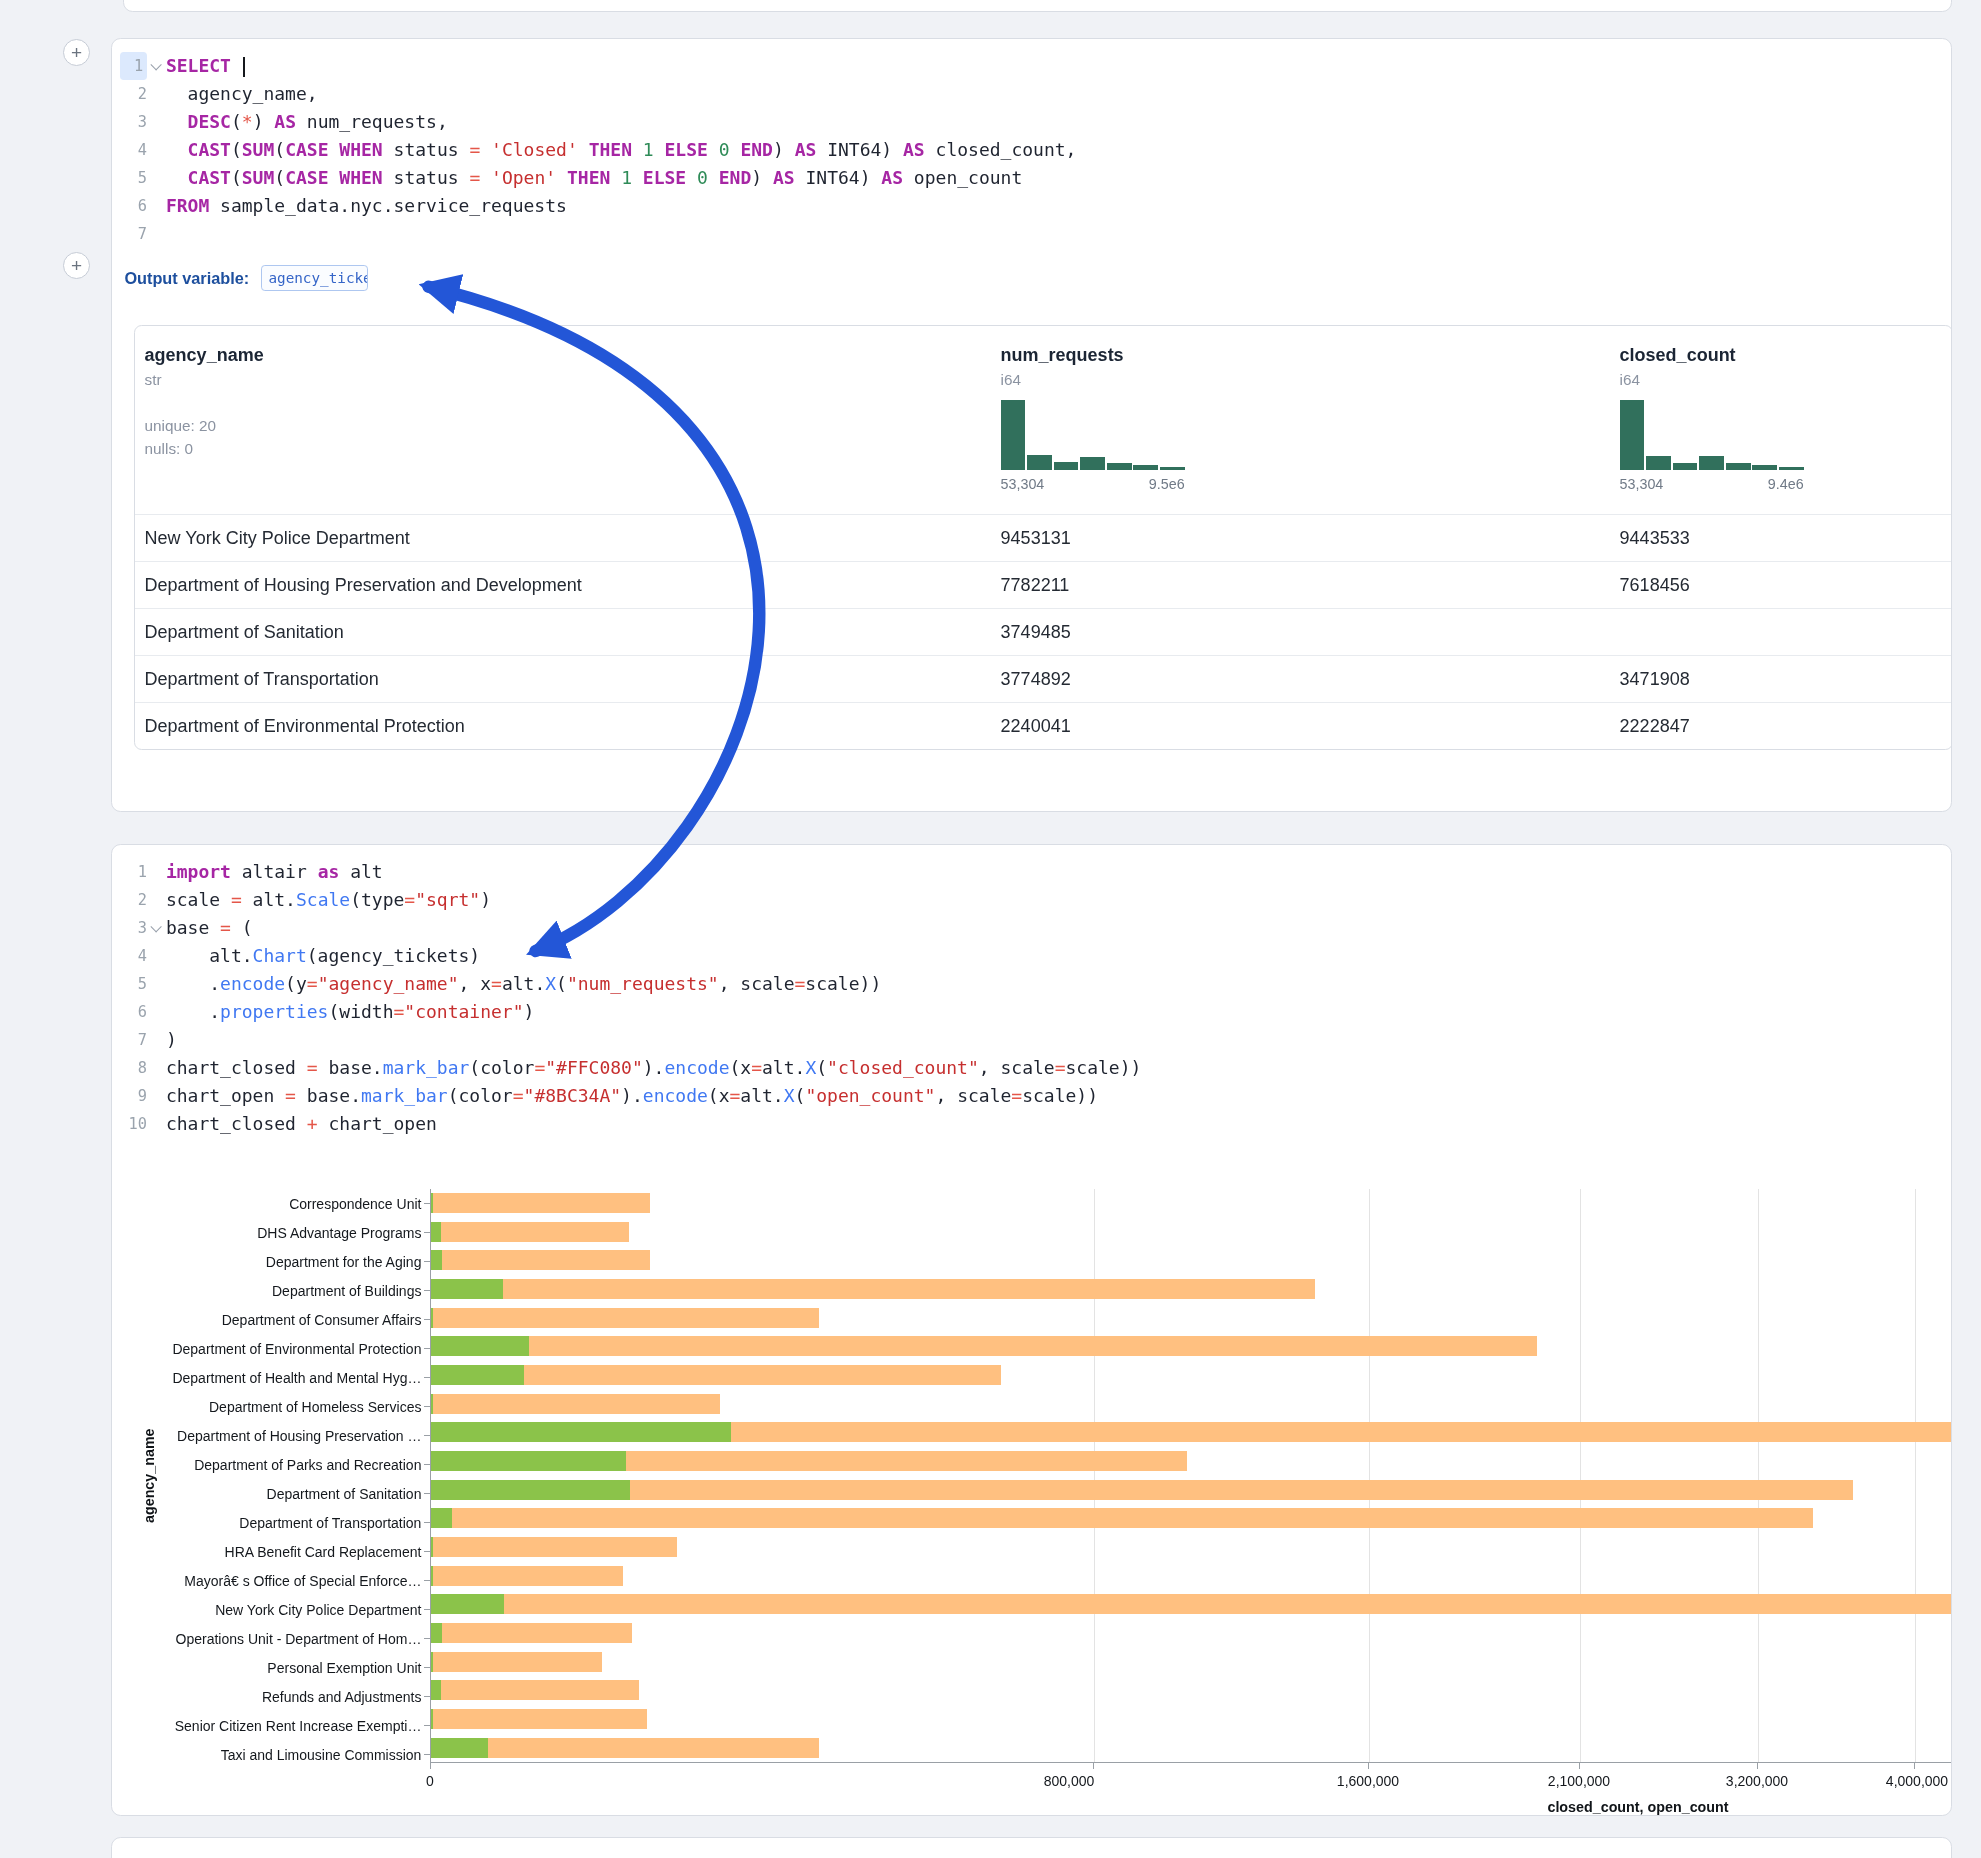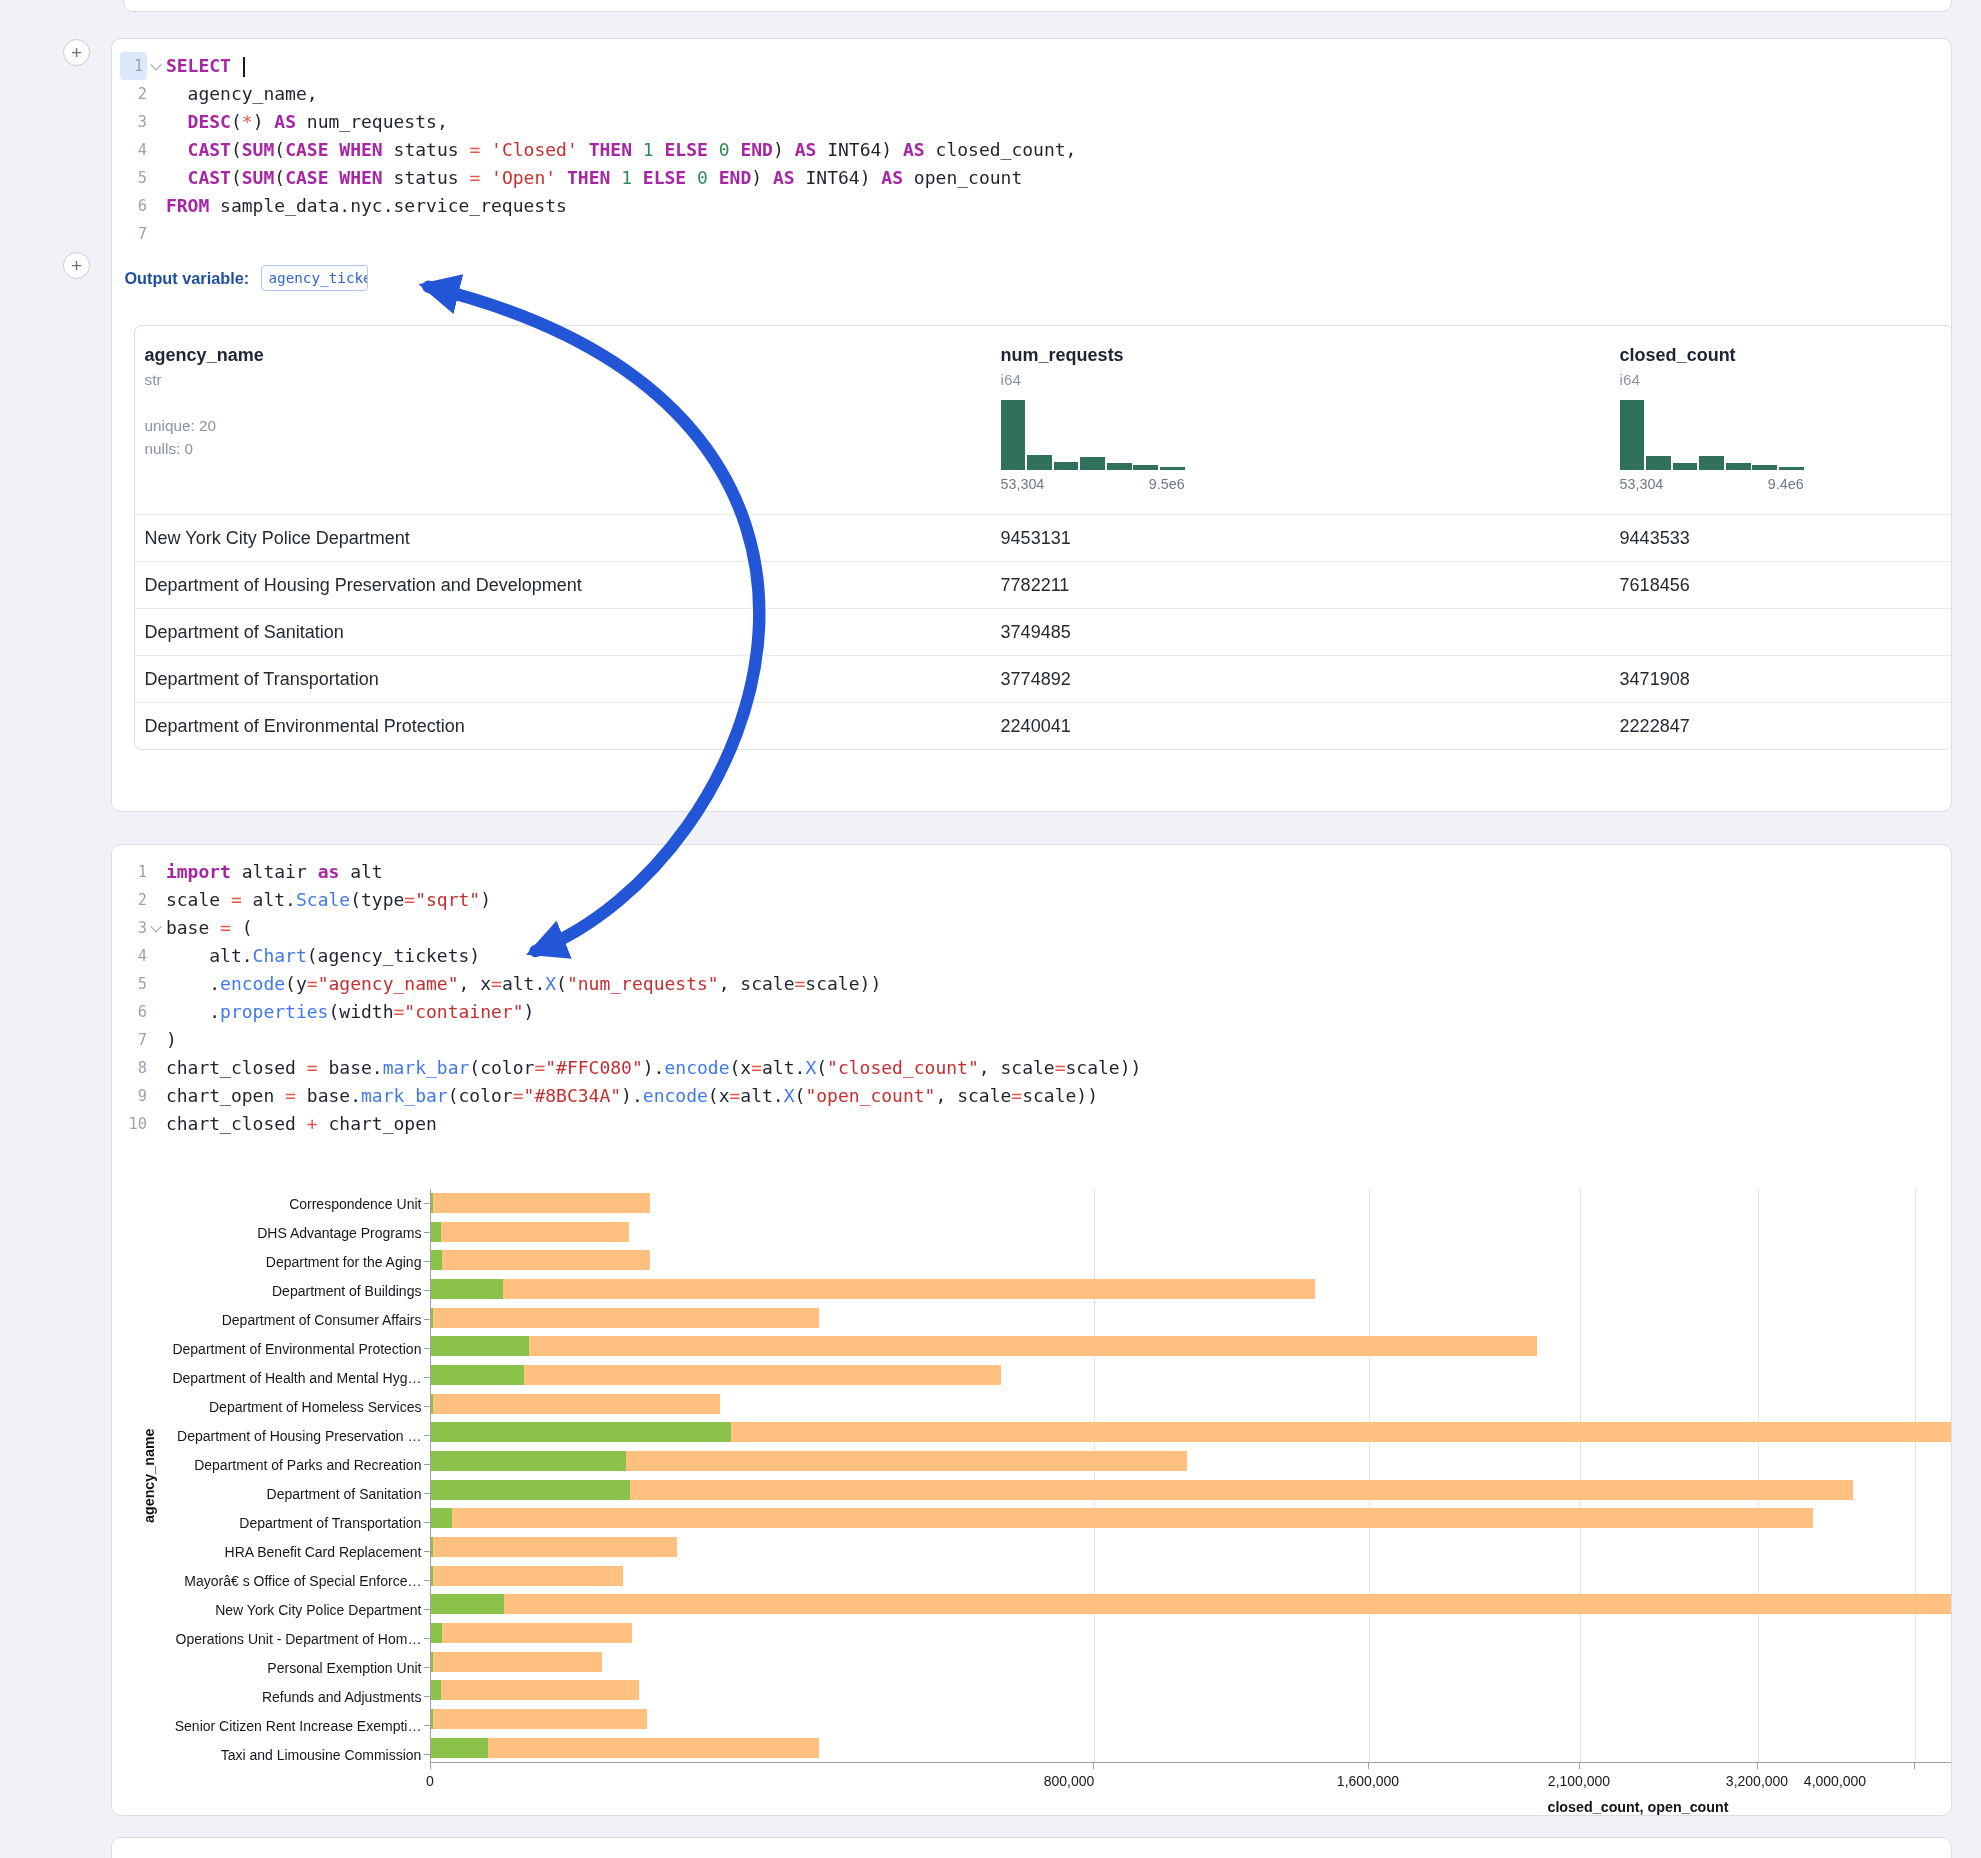--- a/index.html
+++ b/index.html
@@ -429,21 +429,21 @@
         <span class="xtick-label" style="left: 0px;">0</span>
         <div class="xtick-mark" style="left: 663px;"></div>
         <span class="xtick-label" style="left: 639px;">800,000</span>
         <div class="xtick-mark" style="left: 938px;"></div>
         <span class="xtick-label" style="left: 938px;">1,600,000</span>
         <div class="xtick-mark" style="left: 1149px;"></div>
         <span class="xtick-label" style="left: 1149px;">2,100,000</span>
         <div class="xtick-mark" style="left: 1327px;"></div>
         <span class="xtick-label" style="left: 1327px;">3,200,000</span>
         <div class="xtick-mark" style="left: 1484px;"></div>
-        <span class="xtick-label" style="left: 1405px;">4,000,000</span>
+        <span class="xtick-label" style="left: 1487px;">4,000,000</span>
       </div>
   </div>
 </section>
 
 <svg class="arrow-overlay" width="1982" height="1858" viewBox="0 0 2073 1944">
   <defs>
     <marker id="ah" viewBox="0 0 10 10" refX="7.5" refY="5" markerWidth="3.3" markerHeight="3.3" orient="auto-start-reverse">
       <path d="M0,0 L10,5 L0,10 z" fill="var(--arrow)"></path>
     </marker>
   </defs>

